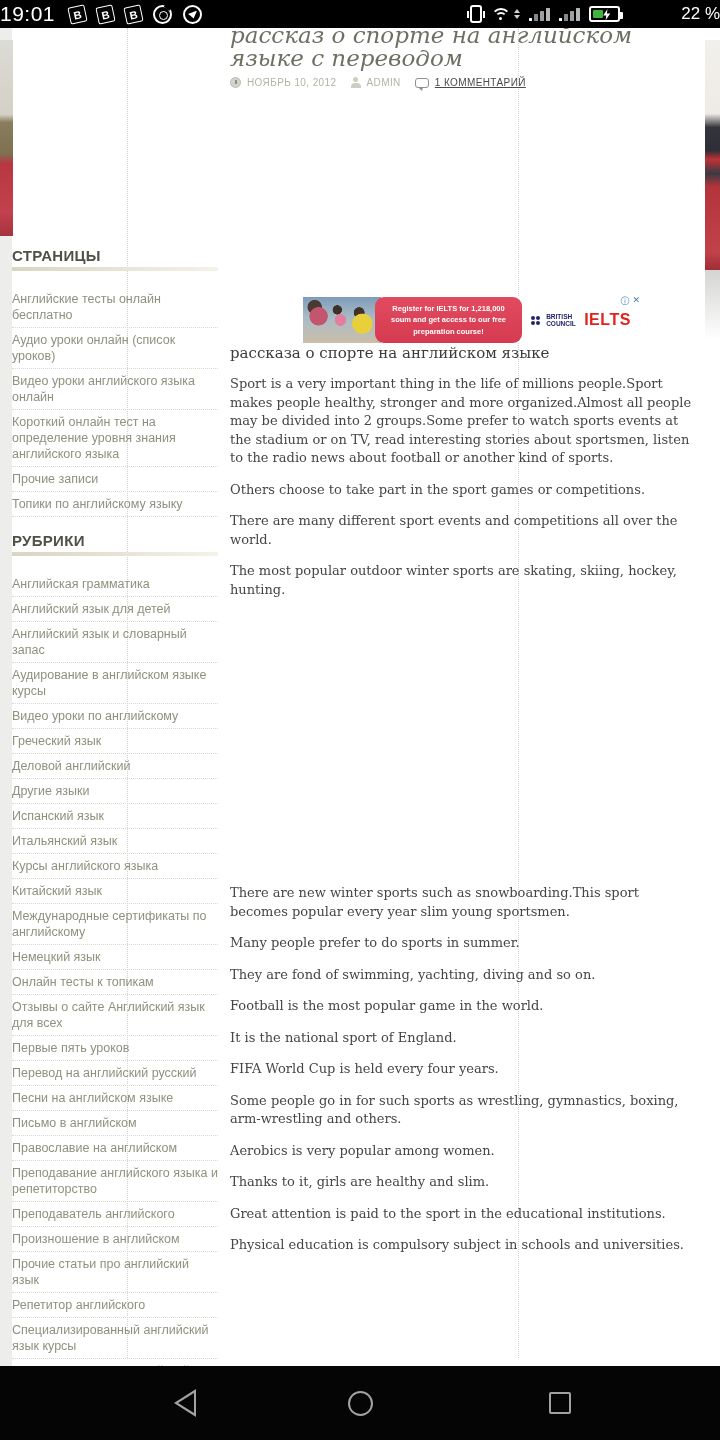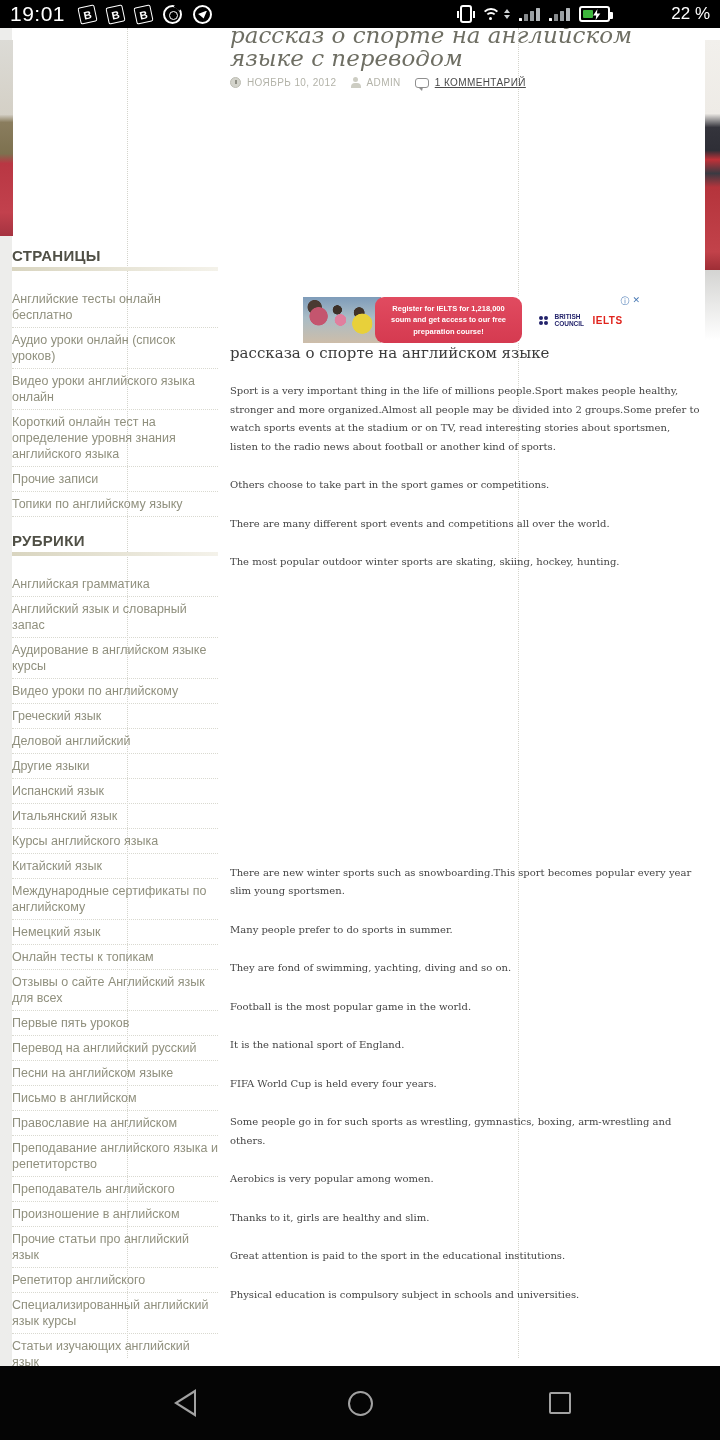--- a/index.html
+++ b/index.html
@@ -2,21 +2,21 @@
 <html><head>
 <meta charset="utf-8">
 <style>
   * { margin:0; padding:0; box-sizing:border-box; }
   html,body { background:#222; }
   .screen { position:relative; width:720px; height:1440px; background:#fff;
             font-family:"Liberation Sans", sans-serif; overflow:hidden; margin:0 auto; }
 
   
   .status-bar { position:absolute; top:0; left:0; width:720px; height:28px; background:#000;
-                z-index:60; display:flex; align-items:center; padding:0 10px; color:#fff; }
+                z-index:60; display:flex; align-items:center; padding:0 0; color:#fff; }
   .sb-time { font-size:21px; letter-spacing:0.5px; margin-right:14px; }
   .sb-apps { display:flex; align-items:center; gap:11px; }
   .vk-badge { width:17px; height:17px; background:#000; border:1.5px solid #fff; border-radius:2px;
               display:flex; align-items:center; justify-content:center; font-weight:bold;
               font-size:11px; color:#fff; transform:rotate(-12deg); }
   .chrome-ic { width:19px; height:19px; border:2px solid #fff; border-radius:50%; position:relative; }
   .chrome-ic::after { content:""; position:absolute; left:4px; top:4px; width:7px; height:7px;
                       border:1.5px solid #fff; border-radius:50%; }
   .chrome-ic::before { content:""; position:absolute; left:9px; top:-1px; width:7px; height:3px; background:#000; transform:rotate(35deg); }
   .tg-ic { width:19px; height:19px; border:2px solid #fff; border-radius:50%; position:relative; }
@@ -97,28 +97,28 @@
        radial-gradient(circle at 44% 28%, #3c3028 0 8%, rgba(0,0,0,0) 9%),
        radial-gradient(circle at 76% 58%, #e8d03a 0 15%, rgba(0,0,0,0) 16%),
        radial-gradient(circle at 72% 34%, #403228 0 8%, rgba(0,0,0,0) 9%),
        linear-gradient(180deg,#7e9cba 0%,#a9bcc6 45%,#cdbda9 100%); }
   .ad-pill { flex:1; border-radius:9px; margin-left:-6px; display:flex; align-items:center; justify-content:center;
              text-align:center; color:#fff; font-size:7.5px; font-weight:bold; line-height:1.5; padding:3px 10px; z-index:1; }
   .ad-logos { width:118px; display:flex; align-items:center; justify-content:center; gap:6px; background:#fff; }
   .bc-dots { width:9px; height:9px; display:grid; grid-template-columns:4px 4px; gap:1px; }
   .bc-dots i { width:4px; height:4px; border-radius:50%; background:#23236b; }
   .bc-text { font-size:6.5px; font-weight:bold; color:#23236b; line-height:1.1; width:32px; }
-  .ielts-text { font-size:10px; font-weight:bold; letter-spacing:0.5px;text-align:center; }
+  .ielts-text { font-size:16px; font-weight:bold; letter-spacing:0.5px;text-align:center; }
   .ad-choices { position:absolute; top:-2px; right:0; display:flex; gap:3px; font-size:9px; color:#4a7ab5; }
   .ad-choices span { cursor:pointer; }
 
   
   .lead { font-family:"DejaVu Serif", serif; font-size:15px; color:#3c3c3c; margin-top:1px; }
-  .paras p { font-family:"DejaVu Serif", serif; font-size:10px; line-height:18.5px;
-             color:#454545; margin-top:20px; }
+  .paras p { font-family:"DejaVu Serif", serif; font-size:13px; line-height:18.5px;
+             color:#454545; margin-top:13px; }
   .big-gap { height:272px; }
 
   
   .nav-bar { position:absolute; left:0; bottom:0; width:720px; height:74px; background:#050505; z-index:60; }
   .nav-btn { position:absolute; top:0; height:74px; display:flex; align-items:center; justify-content:center; cursor:pointer; }
   .nb-back { left:150px; width:70px; }
   .nb-back .tri { width:0; height:0; border-top:14px solid transparent; border-bottom:14px solid transparent;
                   border-right:22px solid #a2a2a2; position:relative; }
   .nb-back .tri::after { content:""; position:absolute; left:4px; top:-10px; width:0; height:0;
                   border-top:10px solid transparent; border-bottom:10px solid transparent; border-right:16px solid #050505; }
@@ -189,20 +189,21 @@
           <li>Видео уроки английского языка онлайн</li>
           <li>Короткий онлайн тест на определение уровня знания английского языка</li>
           <li>Прочие записи</li>
           <li>Топики по английскому языку</li>
         </ul>
 
       <div class="side-head rubriki">РУБРИКИ</div>
       <div class="side-bar-line"></div>
       <ul class="side-list">
           <li>Английская грамматика</li>
+          <li>Английский язык для детей</li>
           <li>Английский язык и словарный запас</li>
           <li>Аудирование в английском языке курсы</li>
           <li>Видео уроки по английскому</li>
           <li>Греческий язык</li>
           <li>Деловой английский</li>
           <li>Другие языки</li>
           <li>Испанский язык</li>
           <li>Итальянский язык</li>
           <li>Курсы английского языка</li>
           <li>Китайский язык</li>

